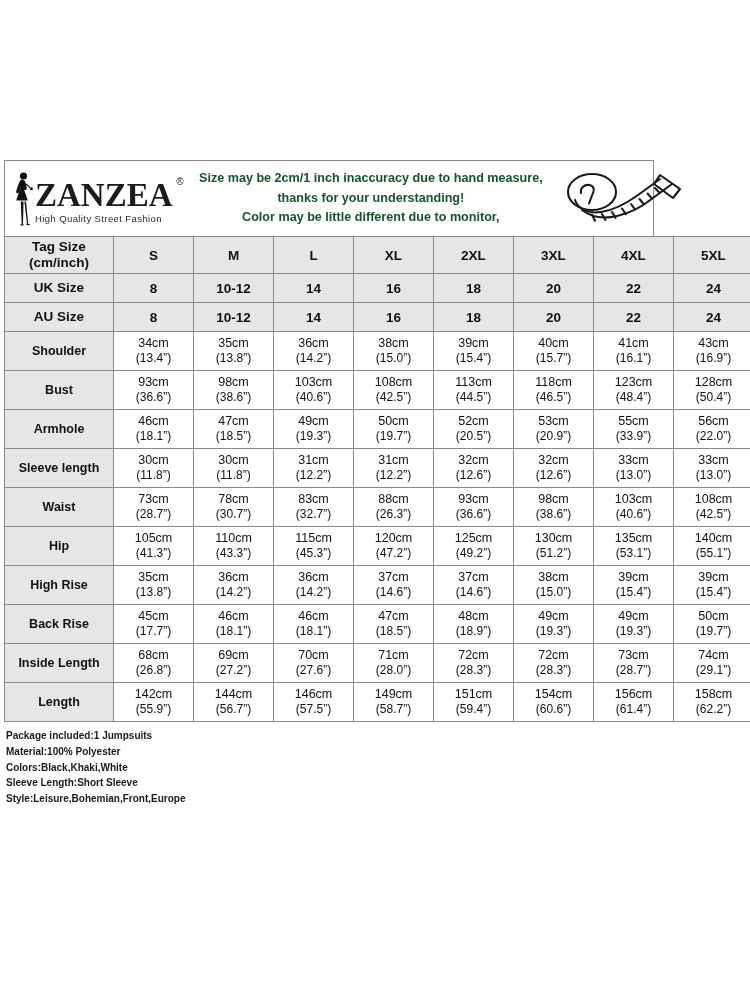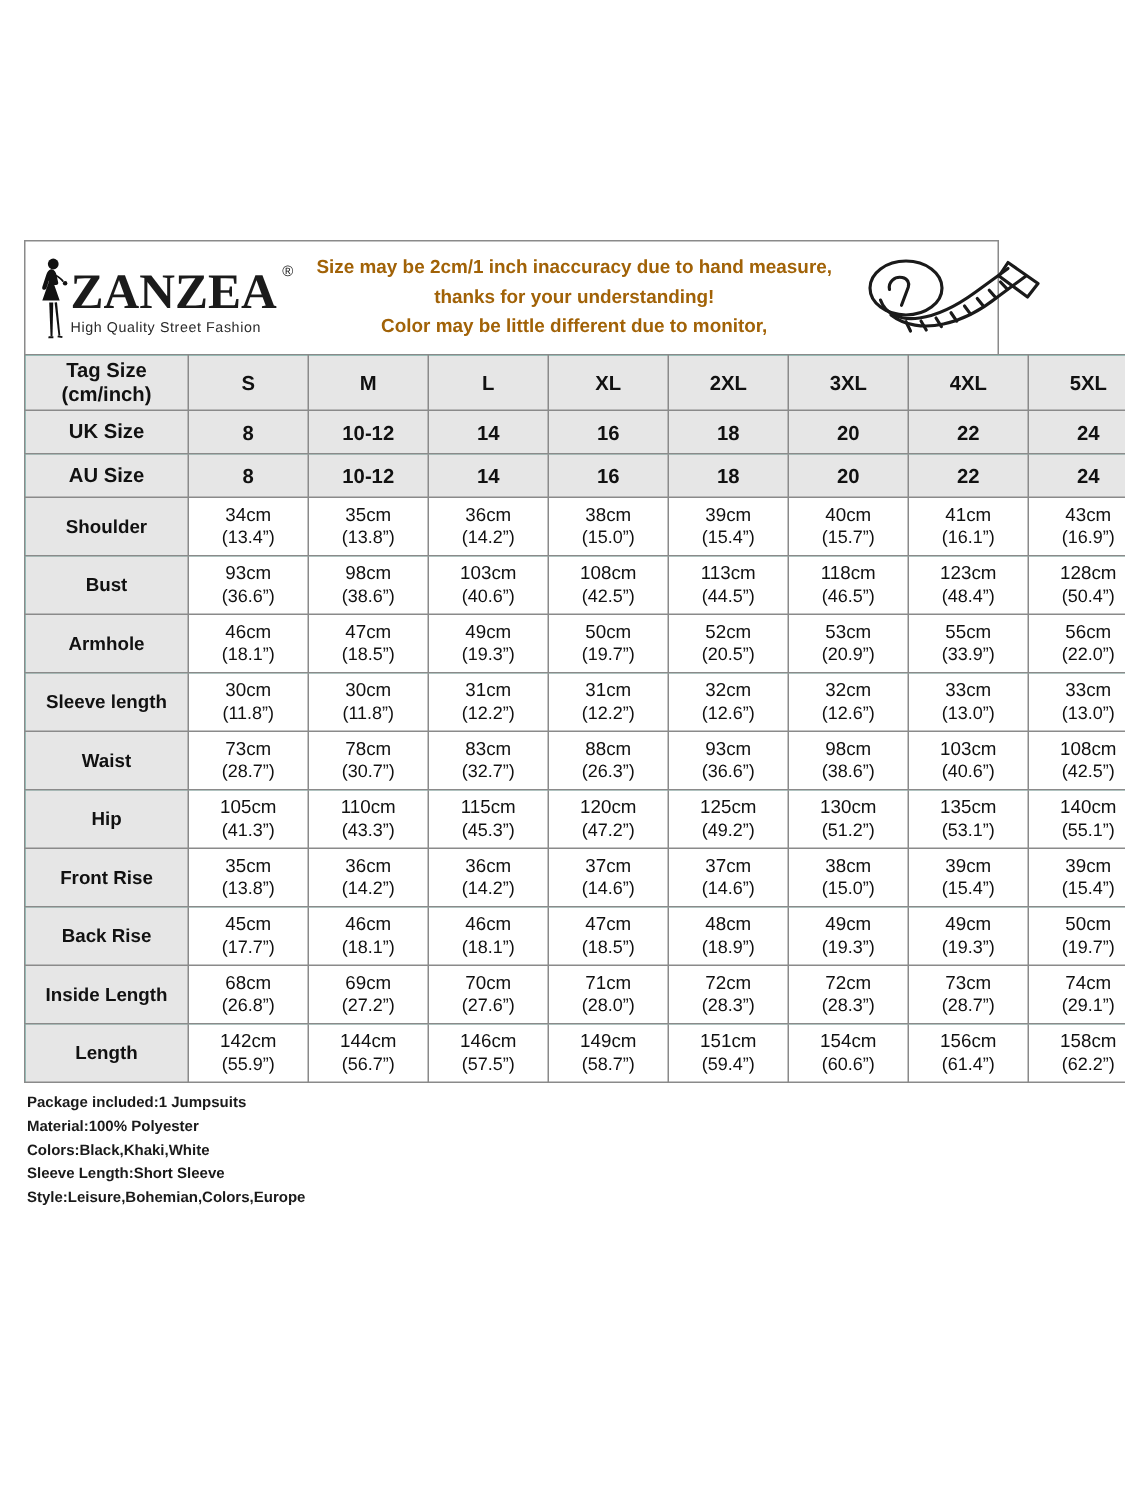--- a/index.html
+++ b/index.html
@@ -11,21 +11,21 @@
     width: 750px;
     height: 1000px;
     font-family: "Liberation Sans", sans-serif;
     color: #111111;
     position: relative;
     overflow: hidden;
   }
 
   #page {
     position: absolute;
-    left: 16px;
+    left: 4px;
     top: 160px;
     width: 650px;
   }
 
   
   .banner {
     display: flex;
     align-items: center;
     border: 1px solid #8a8a8a;
     border-bottom: none;
@@ -79,21 +79,21 @@
     margin-top: 1px;
     white-space: nowrap;
   }
 
   .banner-note {
     flex: 1 1 auto;
     text-align: center;
     font-size: 12.6px;
     font-weight: bold;
     line-height: 1.55;
-    color: #a16207;
+    color: #14532d;
     padding: 0 4px;
   }
   .banner-note div { white-space: nowrap; }
 
   .banner-art {
     width: 150px;
     flex: 0 0 150px;
     display: flex;
     align-items: center;
     justify-content: center;
@@ -462,21 +462,21 @@
             <span class="cm">135cm</span>
             <span class="inch">(53.1”)</span>
           </td>
         <td>
             <span class="cm">140cm</span>
             <span class="inch">(55.1”)</span>
           </td>
       </tr>
 
       <tr class="measrow">
-        <td class="rowhead">Front Rise</td>
+        <td class="rowhead">High Rise</td>
         <td>
             <span class="cm">35cm</span>
             <span class="inch">(13.8”)</span>
           </td>
         <td>
             <span class="cm">36cm</span>
             <span class="inch">(14.2”)</span>
           </td>
         <td>
             <span class="cm">36cm</span>
@@ -613,16 +613,16 @@
       </tr>
 
     </tbody>
   </table>
 
   <div class="footer">
     <div>Package included:1 Jumpsuits</div>
     <div>Material:100% Polyester</div>
     <div>Colors:Black,Khaki,White</div>
     <div>Sleeve Length:Short Sleeve</div>
-    <div>Style:Leisure,Bohemian,Colors,Europe</div>
+    <div>Style:Leisure,Bohemian,Front,Europe</div>
   </div>
 
 </div>
 
 </body></html>

